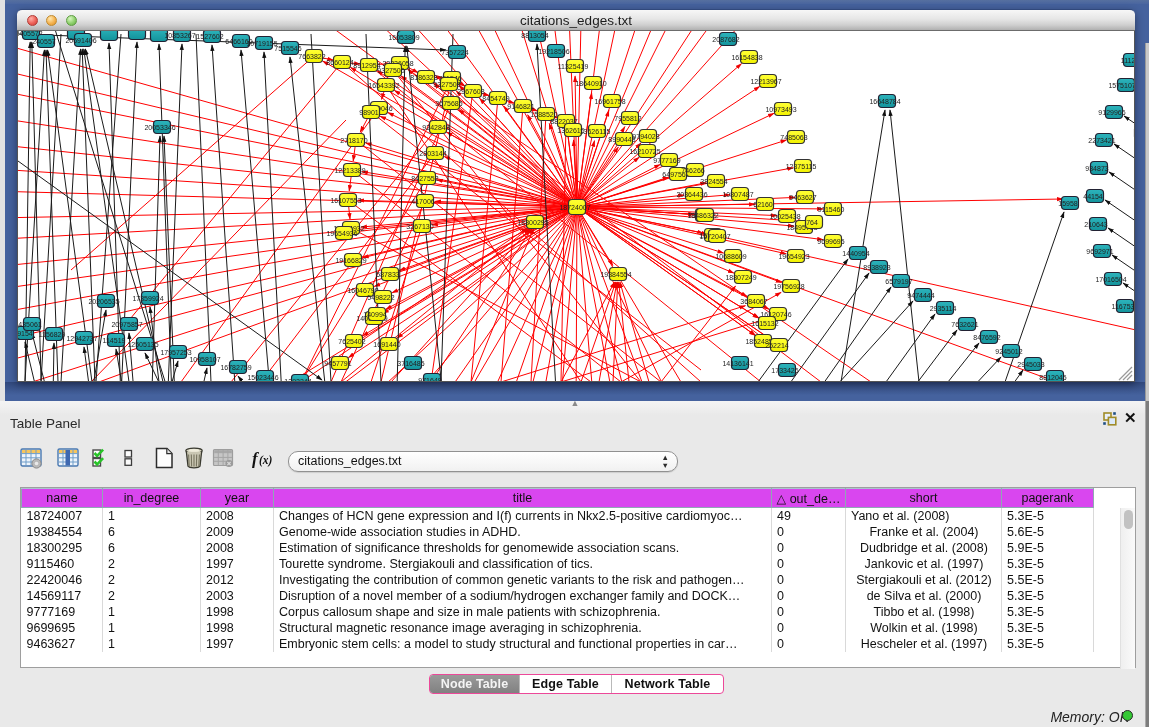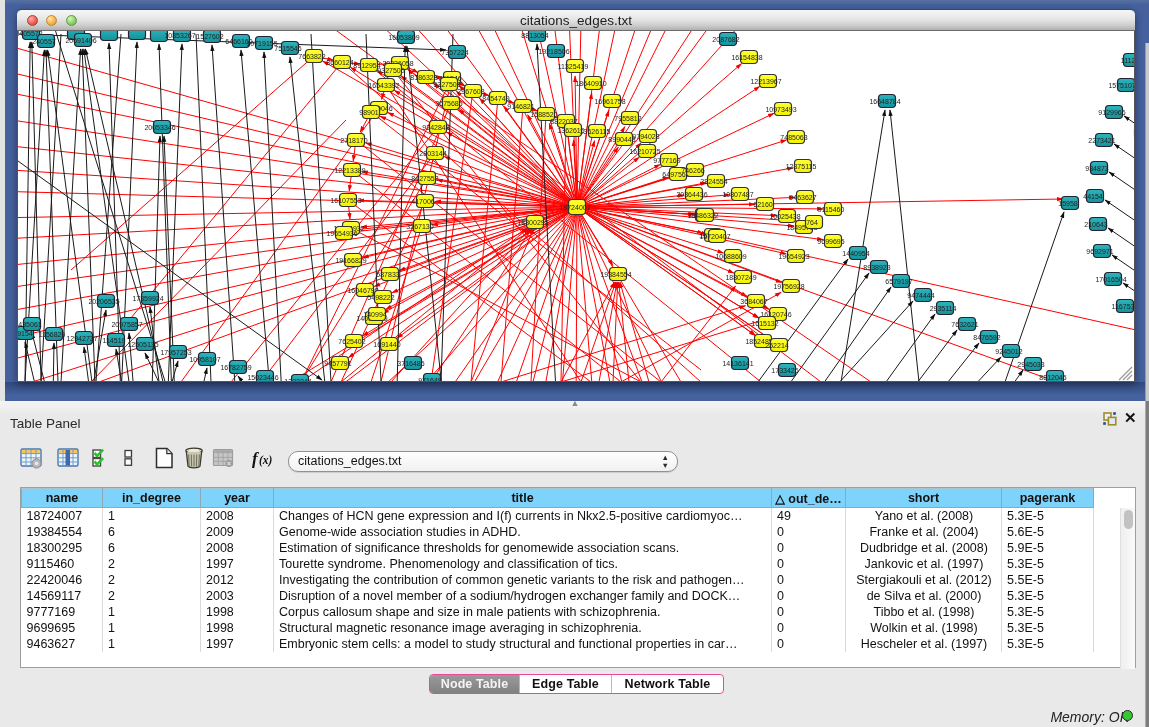--- a/index.html
+++ b/index.html
@@ -39,22 +39,22 @@
 #rightstrip2 { position:absolute; right:0; top:401px; width:4px; height:326px; background:#7d7d7d; border-left:1px solid #aaa; }
 
 #toolbar { position:absolute; left:20px; top:446px; height:32px; }
 #combo { position:absolute; left:288px; top:451px; width:390px; height:21px;
   background:linear-gradient(180deg,#ffffff,#f1f1f1); border:1px solid #919191; border-radius:10px;
   font-size:12.5px; box-shadow:0 1px 1px rgba(0,0,0,.12); color:#111; line-height:19px; padding-left:9px; }
 #combo .arr { position:absolute; right:8px; top:2px; font-size:7.5px; color:#2b2b2b; line-height:8px; text-align:center; letter-spacing:0;}
 
 #tablewrap { position:absolute; left:20px; top:487px; width:1116px; height:181px; background:#fff; border:1px solid #9e9e9e; }
 table.grid { border-collapse:collapse; table-layout:fixed; width:1072px; font-size:12.5px; }
-table.grid th { background:#7dd3fc; border:1px solid #8fa8b4; border-top:1px solid #aac3cf;
-  height:19px; font-weight:bold; color:#111; overflow:hidden; white-space:nowrap; }
+table.grid th { background:#d946ef; border:1px solid #8fa8b4; border-top:1px solid #aac3cf;
+  height:19px; font-weight:normal; color:#111; overflow:hidden; white-space:nowrap; }
 table.grid td { height:16px; padding:0 4px 0 5px; border-right:1px solid #d9d9d9; color:#111;
   overflow:hidden; white-space:nowrap; }
 #vscroll { position:absolute; left:1099px; top:20px; width:15px; height:161px; background:linear-gradient(90deg,#efefef,#fafafa); border-left:1px solid #e0e0e0;}
 #vscroll .thumb { position:absolute; left:2.5px; top:2px; width:9px; height:19px; background:#c2c2c2; border-radius:5px; }
 
 #tabs { position:absolute; left:429px; top:674px; width:295px; height:20px;
   border:1px solid #ec4899; border-radius:4px; background:#fff; overflow:hidden; font-size:12.5px; font-weight:bold; letter-spacing:.1px; }
 #tabs .seg { float:left; height:20px; line-height:19px; text-align:center; color:#111; }
 #tabs .sel { background:linear-gradient(180deg,#9a9a9a,#7e7e7e); color:#f4f4f4; }
 #memory { position:absolute; left:12px; top:709px; width:1117px; text-align:right; font-size:14px; color:#222;font-style:italic; }
@@ -749,21 +749,21 @@
             <th>pagerank</th>
           </tr>
         </thead>
         <tbody>
           <tr>
             <td>18724007</td>
             <td>1</td>
             <td>2008</td>
             <td>Changes of HCN gene expression and I(f) currents in Nkx2.5-positive cardiomyoc…</td>
             <td>49</td>
-            <td style="text-align:center">Yano et al. (2008)</td>
+            <td style="text-align:left">Yano et al. (2008)</td>
             <td>5.3E-5</td>
           </tr>
           <tr>
             <td>19384554</td>
             <td>6</td>
             <td>2009</td>
             <td>Genome-wide association studies in ADHD.</td>
             <td>0</td>
             <td style="text-align:center">Franke et al. (2004)</td>
             <td>5.6E-5</td>
@@ -774,21 +774,21 @@
             <td>2008</td>
             <td>Estimation of significance thresholds for genomewide association scans.</td>
             <td>0</td>
             <td style="text-align:center">Dudbridge et al. (2008)</td>
             <td>5.9E-5</td>
           </tr>
           <tr>
             <td>9115460</td>
             <td>2</td>
             <td>1997</td>
-            <td>Tourette syndrome. Phenomenology and classification of tics.</td>
+            <td>Tourette syndrome. Stergiakouli and classification of tics.</td>
             <td>0</td>
             <td style="text-align:center">Jankovic et al. (1997)</td>
             <td>5.3E-5</td>
           </tr>
           <tr>
             <td>22420046</td>
             <td>2</td>
             <td>2012</td>
             <td>Investigating the contribution of common genetic variants to the risk and pathogen…</td>
             <td>0</td>

